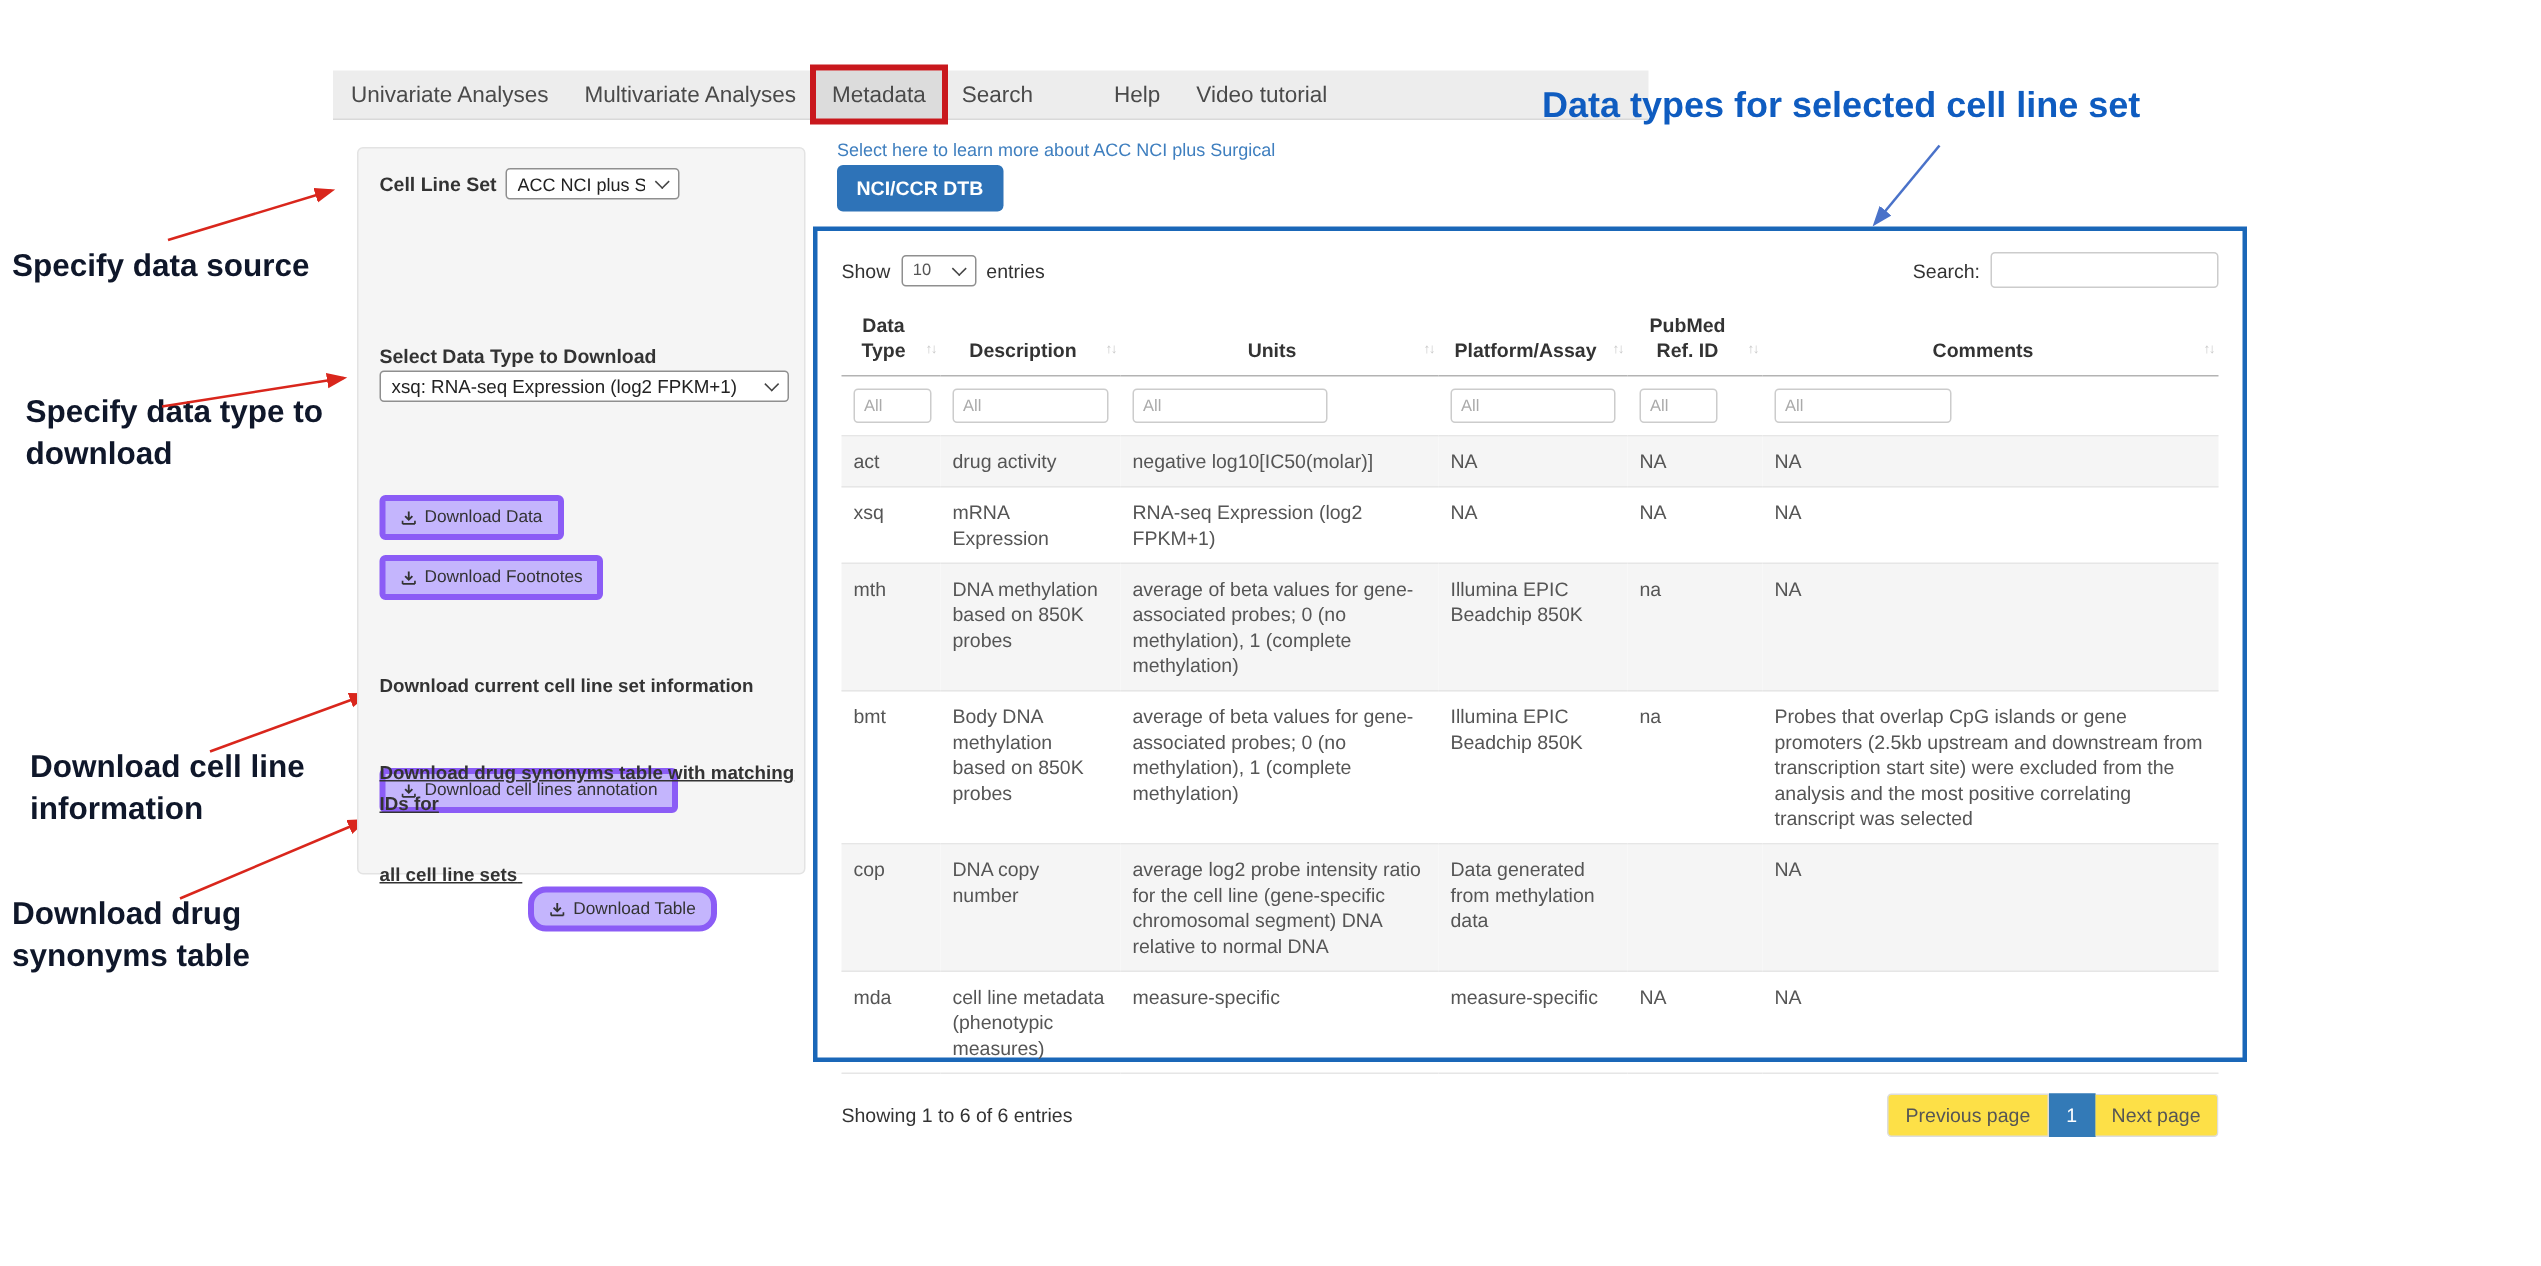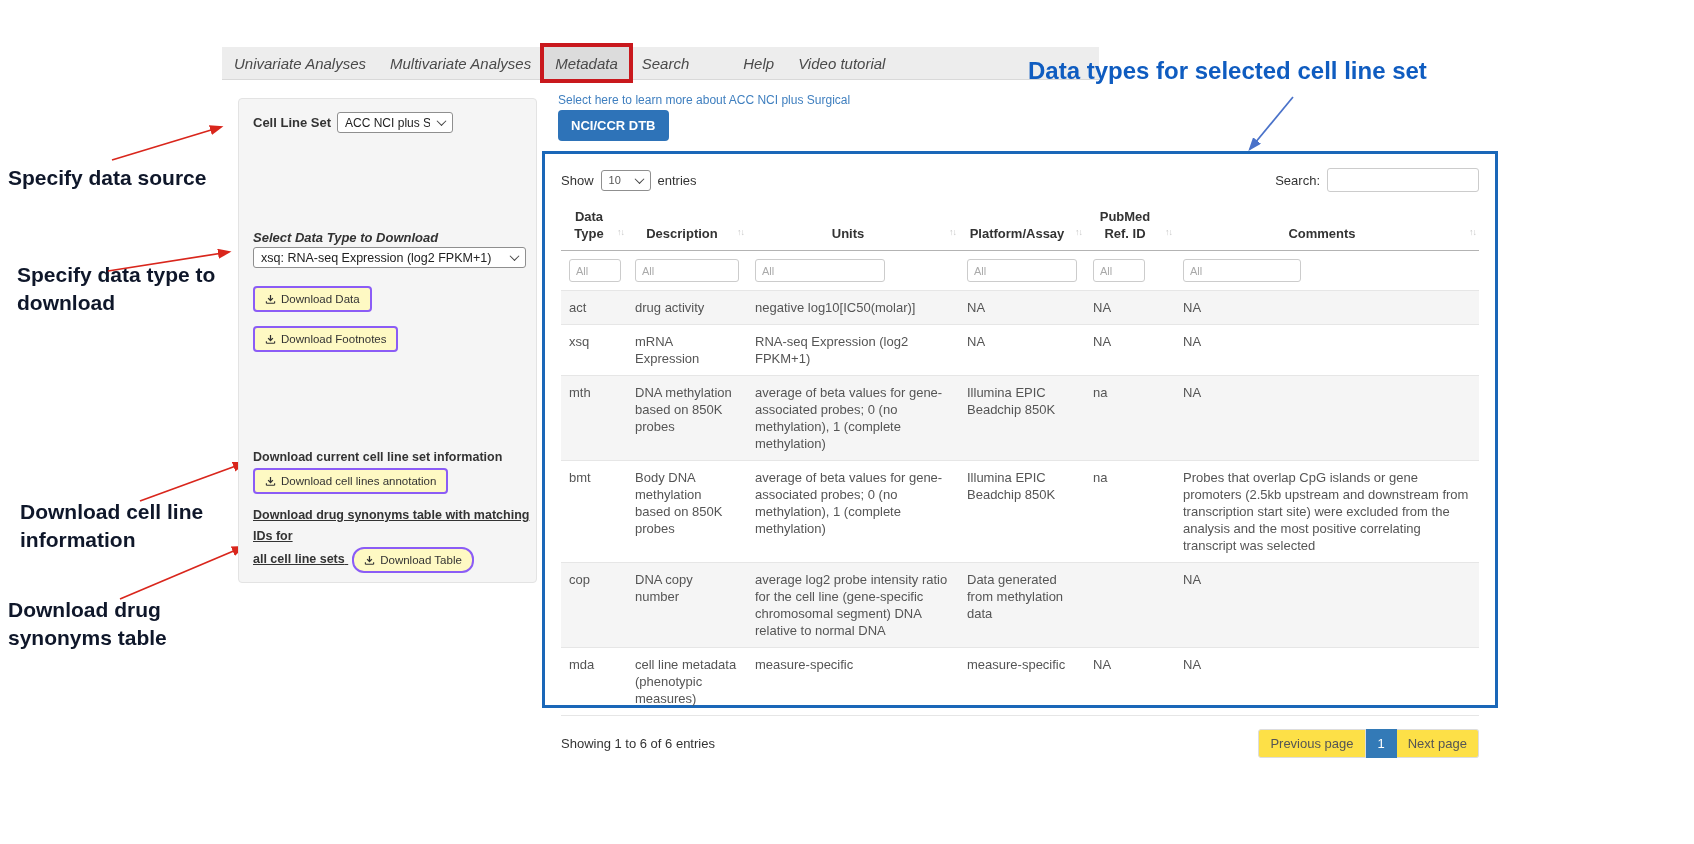--- a/index.html
+++ b/index.html
@@ -6,21 +6,21 @@
   html,body { background:#fff; }
   body {
     font-family:"Liberation Sans", sans-serif;
     width:1694px; height:844px; position:relative; overflow:hidden; color:#333;
   }
 
   
   .nav {
     position:absolute; left:222px; top:47px; width:877px; height:33px;
     background:#ededed; border-bottom:1px solid #d9d9d9;
-    display:flex; align-items:stretch; font-size:15px; color:#4a4a4a;font-style:italic;
+    display:flex; align-items:stretch; font-size:15px; color:#4a4a4a;
   }
   .nav-item { display:flex; align-items:center; padding:0 12px; cursor:pointer; white-space:nowrap; }
   .nav-item.active { background:#dcdcdc; position:relative; }
   .nav-item.gap { margin-left:30px; }
   .red-box {
     position:absolute; left:-3px; right:-3px; top:-4px; bottom:-4px;
     border:4px solid #c9181d; pointer-events:none;
   }
 
   
@@ -41,26 +41,26 @@
   .sb-row-cls { position:absolute; left:14px; top:13px; display:flex; align-items:center; }
   .fake-select {
     background:#fff; border:1px solid #8f8f8f; border-radius:3px; height:21px;
     display:flex; align-items:center; justify-content:space-between;
     font-size:12px; color:#222; padding:0 7px; cursor:pointer;
   }
   .chev {
     width:7px; height:7px; border-right:1.7px solid #444; border-bottom:1.7px solid #444;
     transform:rotate(45deg) translate(-1px,-1px); margin-left:8px; flex:0 0 auto;
   }
-  .sb-dtype-label { position:absolute; left:14px; top:131px;font-style:italic; }
+  .sb-dtype-label { position:absolute; left:14px; top:131px; }
   .sb-dtype-select { position:absolute; left:14px; top:148px; width:273px; }
   .btn {
-    background:#fef9c3; border:2px solid #8b5cf6; border-radius:4px; color:#333;
+    background:#c4b5fd; border:4px solid #8b5cf6; border-radius:4px; color:#333;
     font-size:11.5px; padding:5px 10px; display:inline-flex; align-items:center; gap:5px;
-    cursor:pointer; font-family:"Liberation Sans", sans-serif;
+    cursor:pointer; font-family:"Liberation Sans", sans-serif;margin-top:44px;
   }
   .btn svg { display:block; }
   .sb-btn-data { position:absolute; left:14px; top:187px; }
   .sb-btn-foot { position:absolute; left:14px; top:227px; }
   .sb-info-label { position:absolute; left:14px; top:351px; font-size:12.5px; }
   .sb-btn-annot { position:absolute; left:14px; top:369px; }
   .sb-drug-block { position:absolute; left:14px; top:406px; width:278px; font-size:12.5px; line-height:21px;text-decoration:underline; }
   .sb-drug-block .btn { margin-left:4px; vertical-align:middle;border-radius:12px; }
 
   

